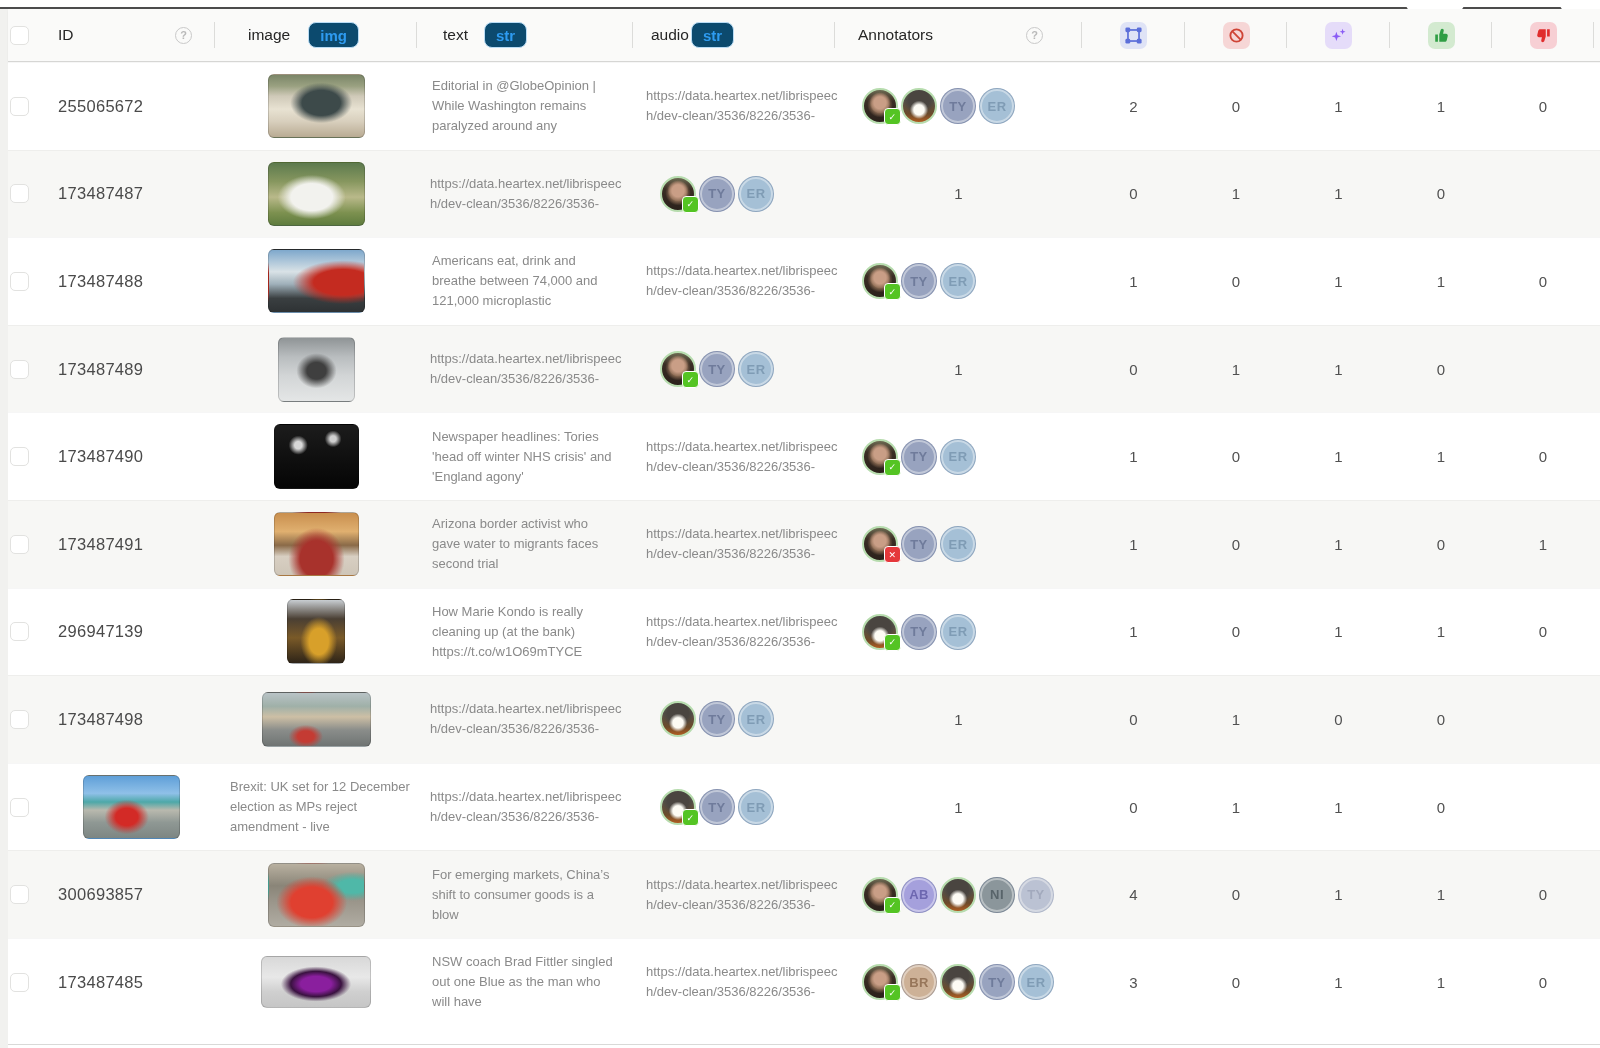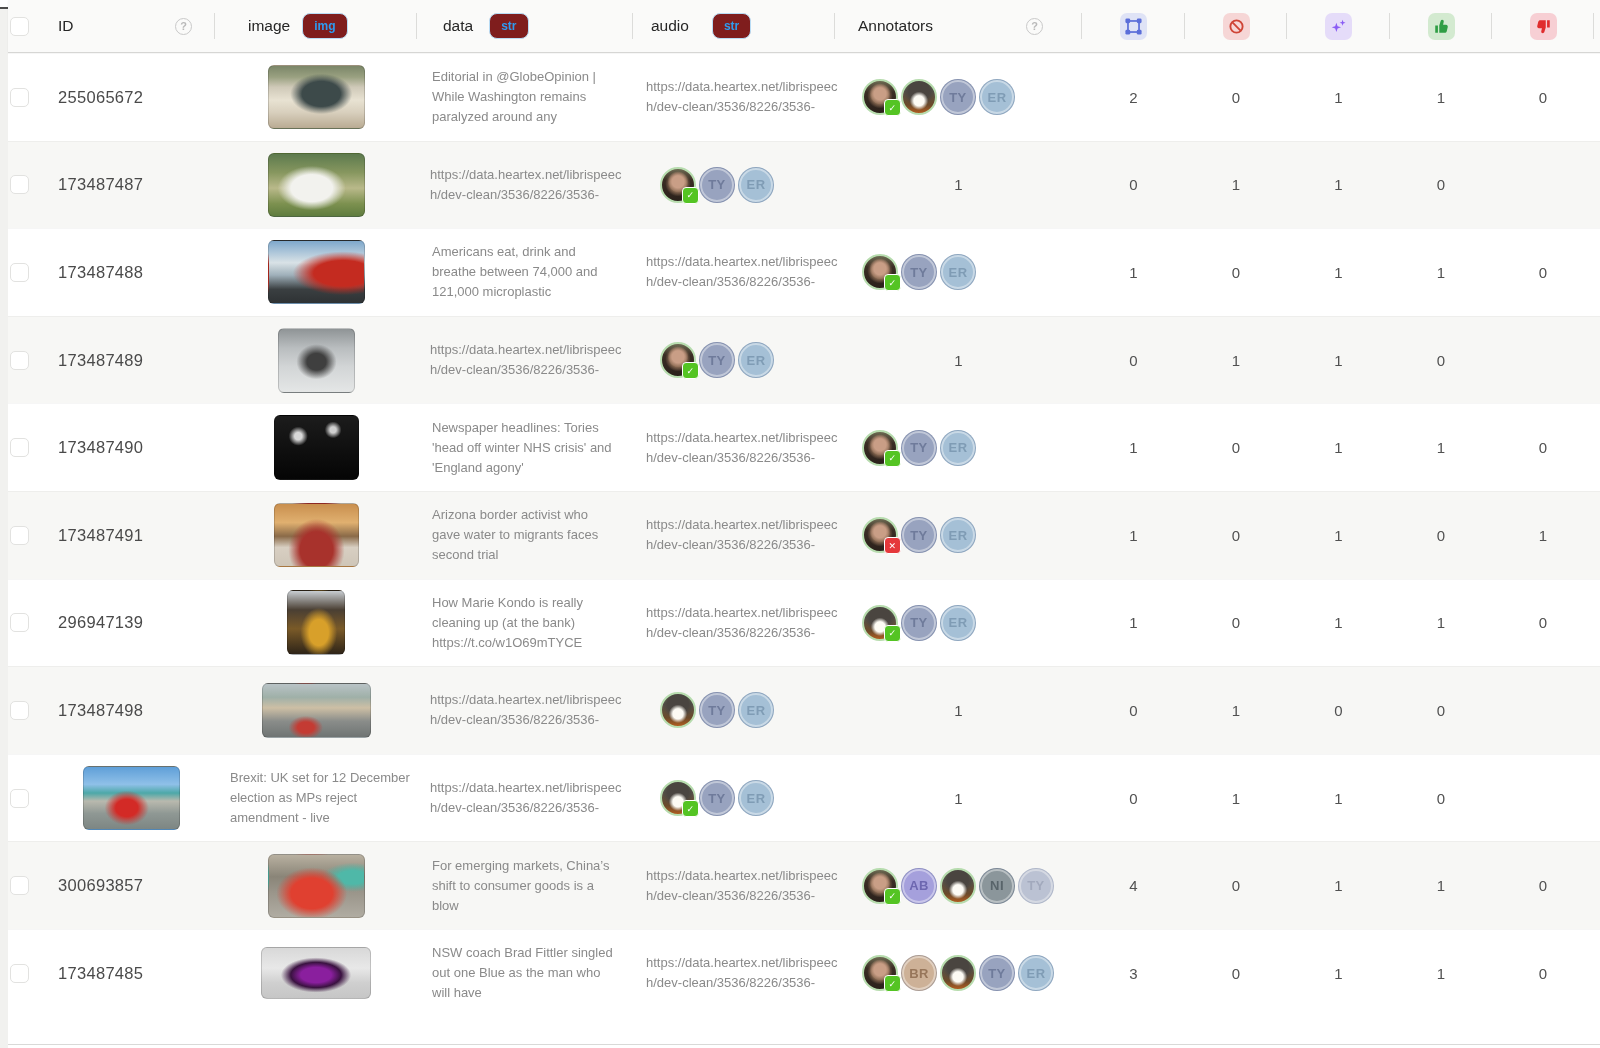--- a/index.html
+++ b/index.html
@@ -8,33 +8,33 @@
     font-family:"Liberation Sans","DejaVu Sans",sans-serif;overflow:hidden;
     -webkit-font-smoothing:antialiased;
   }
   .gutter{position:absolute;left:0;top:9px;bottom:0;width:8px;background:#f1f1ef}
   .topline{position:absolute;top:7px;left:0;width:1600px;height:2px;background:#4c4c4c}
   .notch{position:absolute;top:0;height:13px;background:#fff}
   .notch.a{left:1406px;width:58px;border-radius:0 0 9px 9px}
   .notch.b{left:1560px;width:40px;border-radius:0 0 0 9px}
   .footer-line{position:absolute;left:8px;right:0;top:1044px;height:1px;background:#d9d9d7}
 
-  .table{position:absolute;left:8px;top:0;width:1592px}
+  .table{position:absolute;left:8px;top:9px;width:1592px}
   .grid{display:grid;grid-template-columns:40px 167px 202px 216px 202px 247px 103px 102px 103px 102px 102px 6px}
 
   
   .hdr{height:52px;background:#fafaf9;border-bottom:1px solid #d6d6d4;box-shadow:0 1px 2px rgba(0,0,0,.05)}
   .hcell{display:flex;align-items:center;position:relative;font-size:15.5px;color:#262626}
   .hcell.divided::after{content:"";position:absolute;right:0;top:13px;height:26px;width:1px;background:#dcdcda}
   .hcell.num{justify-content:center}
   .hlabel{white-space:nowrap}
   .typebadge{
     display:inline-flex;align-items:center;justify-content:center;height:24px;padding:0 11px;
-    border-radius:8px;background:#7f1d1d;border:1px solid #b9dcf5;color:#2e9bf0;
-    font-size:12px;font-weight:bold;
+    border-radius:8px;background:#0c4a6e;border:1px solid #b9dcf5;color:#2e9bf0;
+    font-size:15px;font-weight:bold;
   }
   .help{
     width:17px;height:17px;border-radius:50%;border:1.5px solid #c9c9c9;color:#b9b9b9;
     display:flex;align-items:center;justify-content:center;font-size:11px;font-weight:bold;box-sizing:border-box;
   }
   .hicon{width:27px;height:27px;border-radius:7px;display:flex;align-items:center;justify-content:center}
 
   
   .row{height:87.6px;background:#fff;border-top:1px solid rgba(0,0,0,.035);box-sizing:border-box;cursor:pointer}
   .row.alt{background:#f7f7f5}
@@ -126,29 +126,29 @@
 <div class="table">
 
   <div class="grid hdr">
     <div class="hcell" style="padding-left:2px">
       <div class="checkbox"></div>
     </div>
     <div class="hcell divided" style="padding-left:10px;padding-right:23px;justify-content:space-between">
       <span class="hlabel">ID</span>
       <span class="help">?</span>
     </div>
-    <div class="hcell divided" style="padding-left:33px;gap:12px">
+    <div class="hcell divided" style="padding-left:33px;gap:18px">
       <span class="hlabel">image</span>
       <span class="typebadge">img</span>
     </div>
     <div class="hcell divided" style="padding-left:26px;gap:16px">
-      <span class="hlabel">data</span>
+      <span class="hlabel">text</span>
       <span class="typebadge">str</span>
     </div>
-    <div class="hcell divided" style="padding-left:18px;gap:23px">
+    <div class="hcell divided" style="padding-left:18px;gap:2px">
       <span class="hlabel">audio</span>
       <span class="typebadge">str</span>
     </div>
     <div class="hcell divided" style="padding-left:23px;padding-right:39px;justify-content:space-between">
       <span class="hlabel">Annotators</span>
       <span class="help">?</span>
     </div>
     <div class="hcell divided num">
       <span class="hicon" style="background: rgb(223, 227, 246); color: rgb(91, 110, 217);">
         <svg width="17" height="17" viewBox="0 0 20 20">

